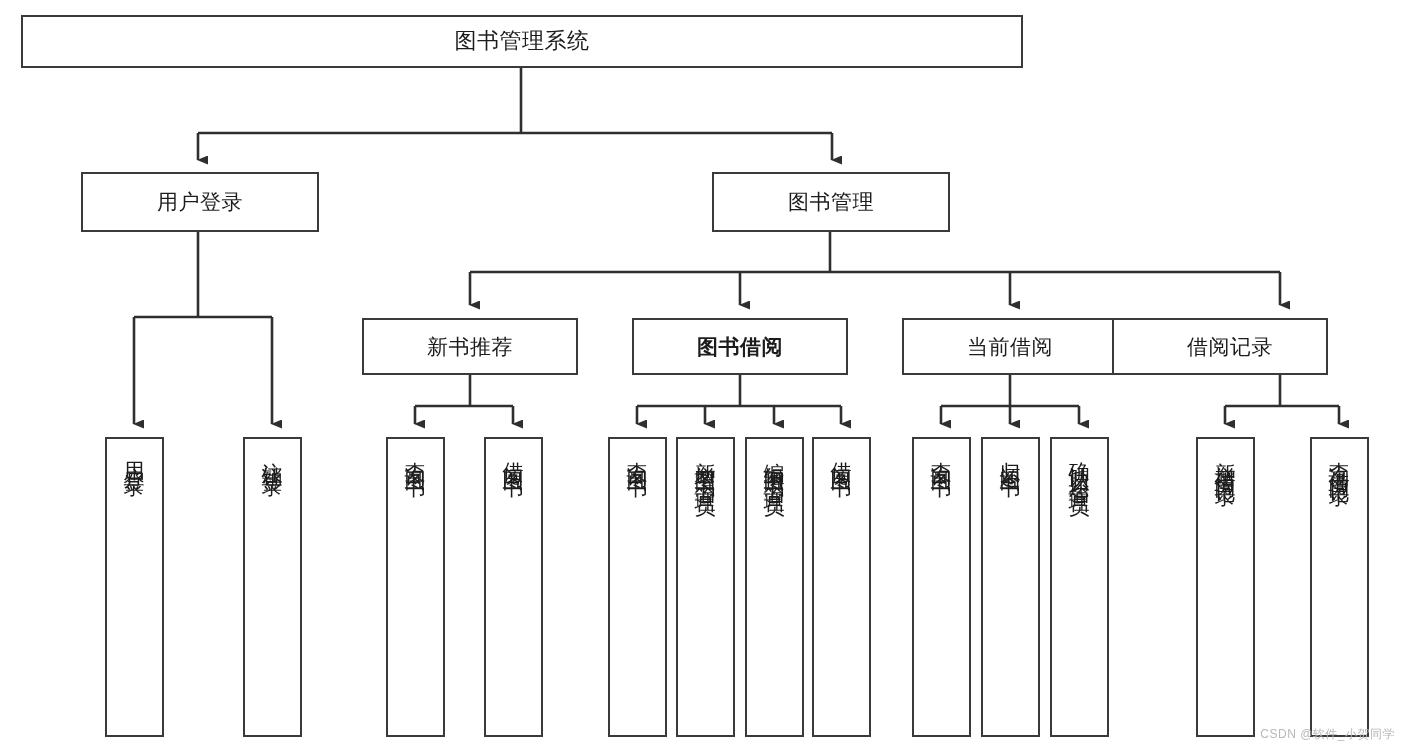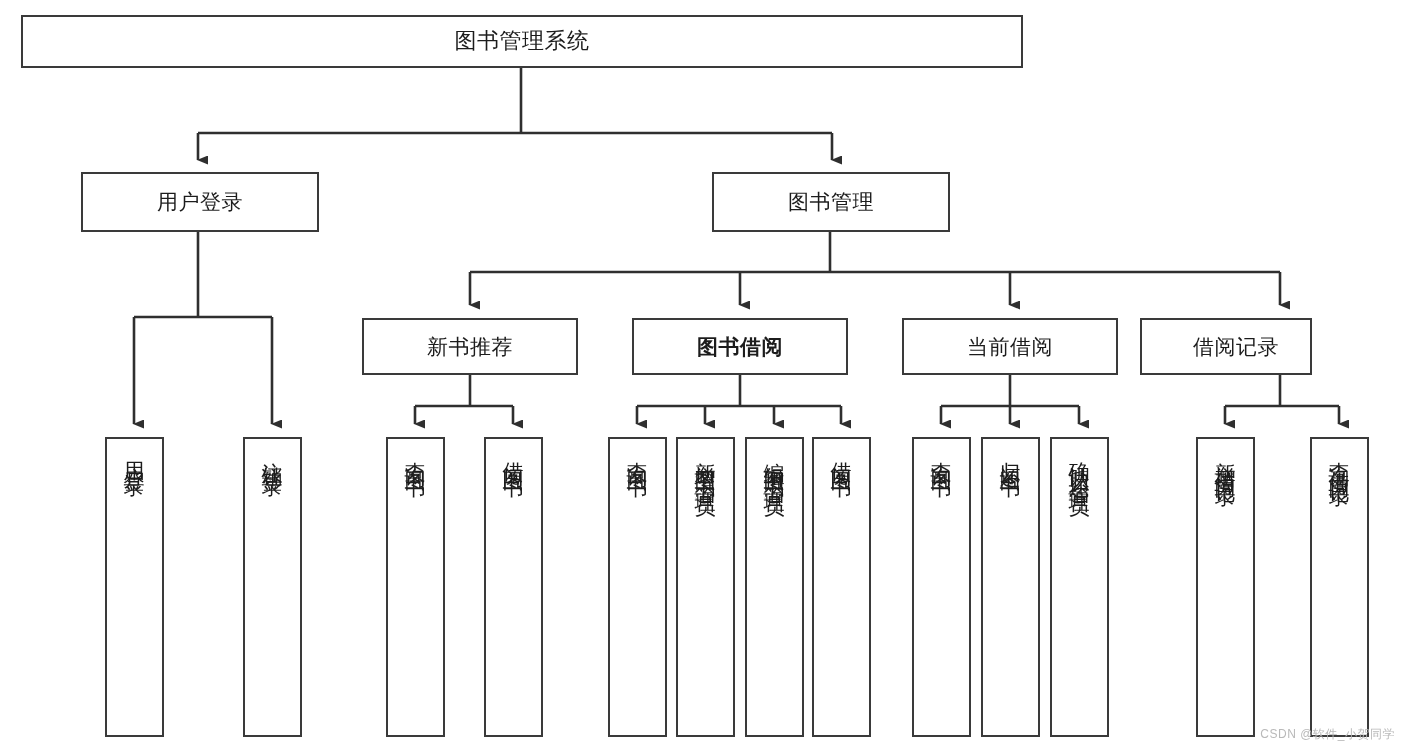--- a/index.html
+++ b/index.html
@@ -159,21 +159,21 @@
   </div>
 
   <div class="node-box level-2" style="left:632px; top:318px; width:216px; height:57px;font-weight:bold;">
     <span class="node-label">图书借阅</span>
   </div>
 
   <div class="node-box level-2" style="left:902px; top:318px; width:216px; height:57px;">
     <span class="node-label">当前借阅</span>
   </div>
 
-  <div class="node-box level-2" style="left:1140px; top:318px; width:172px; height:57px;padding-left:20px;">
+  <div class="node-box level-2" style="left:1112px; top:318px; width:216px; height:57px;padding-left:20px;">
     <span class="node-label">借阅记录</span>
   </div>
 
   <div class="node-box vertical" style="left:105px; top:437px; width:59px; height:300px;">
     <span class="node-label">用户登录</span>
   </div>
 
   <div class="node-box vertical" style="left:243px; top:437px; width:59px; height:300px;">
     <span class="node-label">注销登录</span>
   </div>

